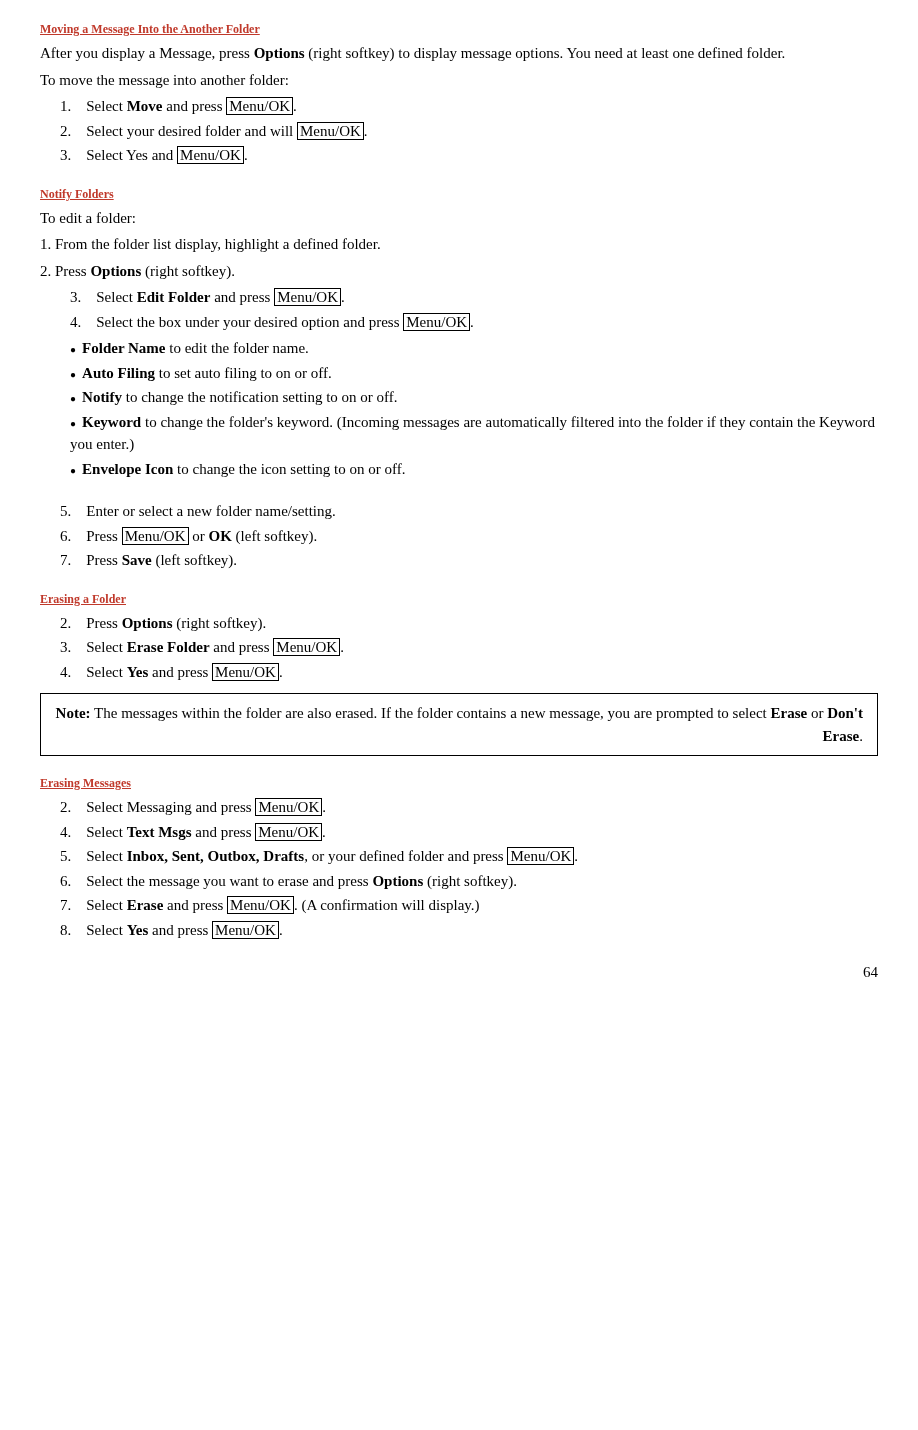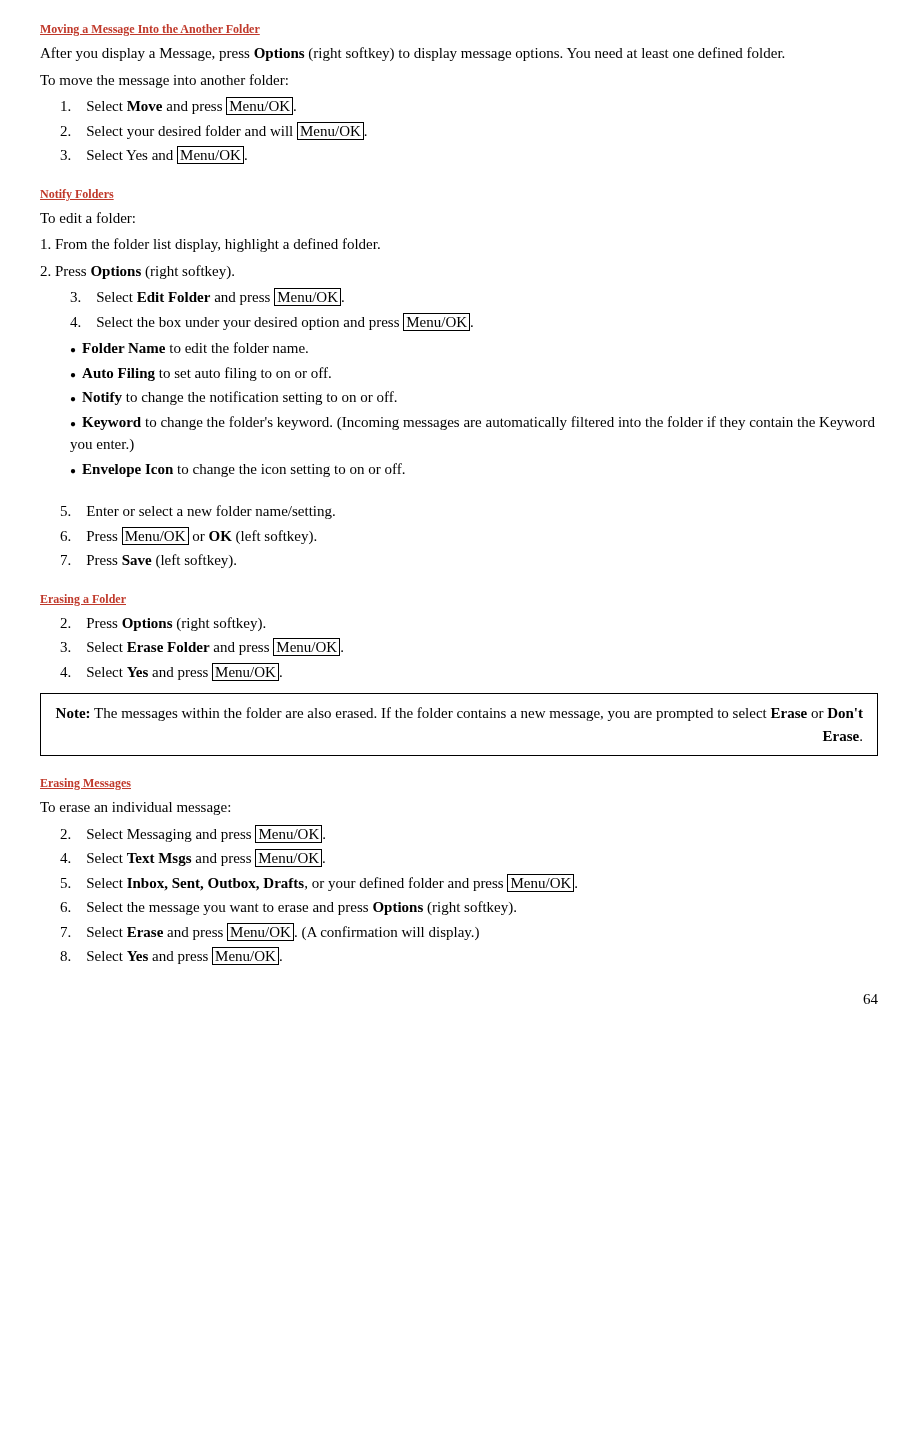--- a/index.html
+++ b/index.html
@@ -146,21 +146,20 @@
       <span>Select </span><span class="bold">Yes</span><span> and press </span><span class="menu-ok">Menu/OK</span><span>.</span>
     </li>
   </ol>
   <div class="note-box">
     <span class="bold">Note:</span><span> The messages within the folder are also erased. If the folder contains a new message, you are prompted to select </span><span class="bold">Erase</span><span> or </span><span class="bold">Don't Erase</span><span>.</span>
   </div>
 </div>
 
 <div class="section">
   <div class="section-title">Erasing Messages</div>
-  <p>To erase an individual message:</p>
   <ol style="list-style:none; margin-left:20px;">
     <li>
       <span>2.&nbsp;&nbsp;&nbsp; </span>
       <span>Select Messaging and press </span><span class="menu-ok">Menu/OK</span><span>.</span>
     </li>
     <li>
       <span>4.&nbsp;&nbsp;&nbsp; </span>
       <span>Select </span><span class="bold">Text Msgs</span><span> and press </span><span class="menu-ok">Menu/OK</span><span>.</span>
     </li>
     <li>

